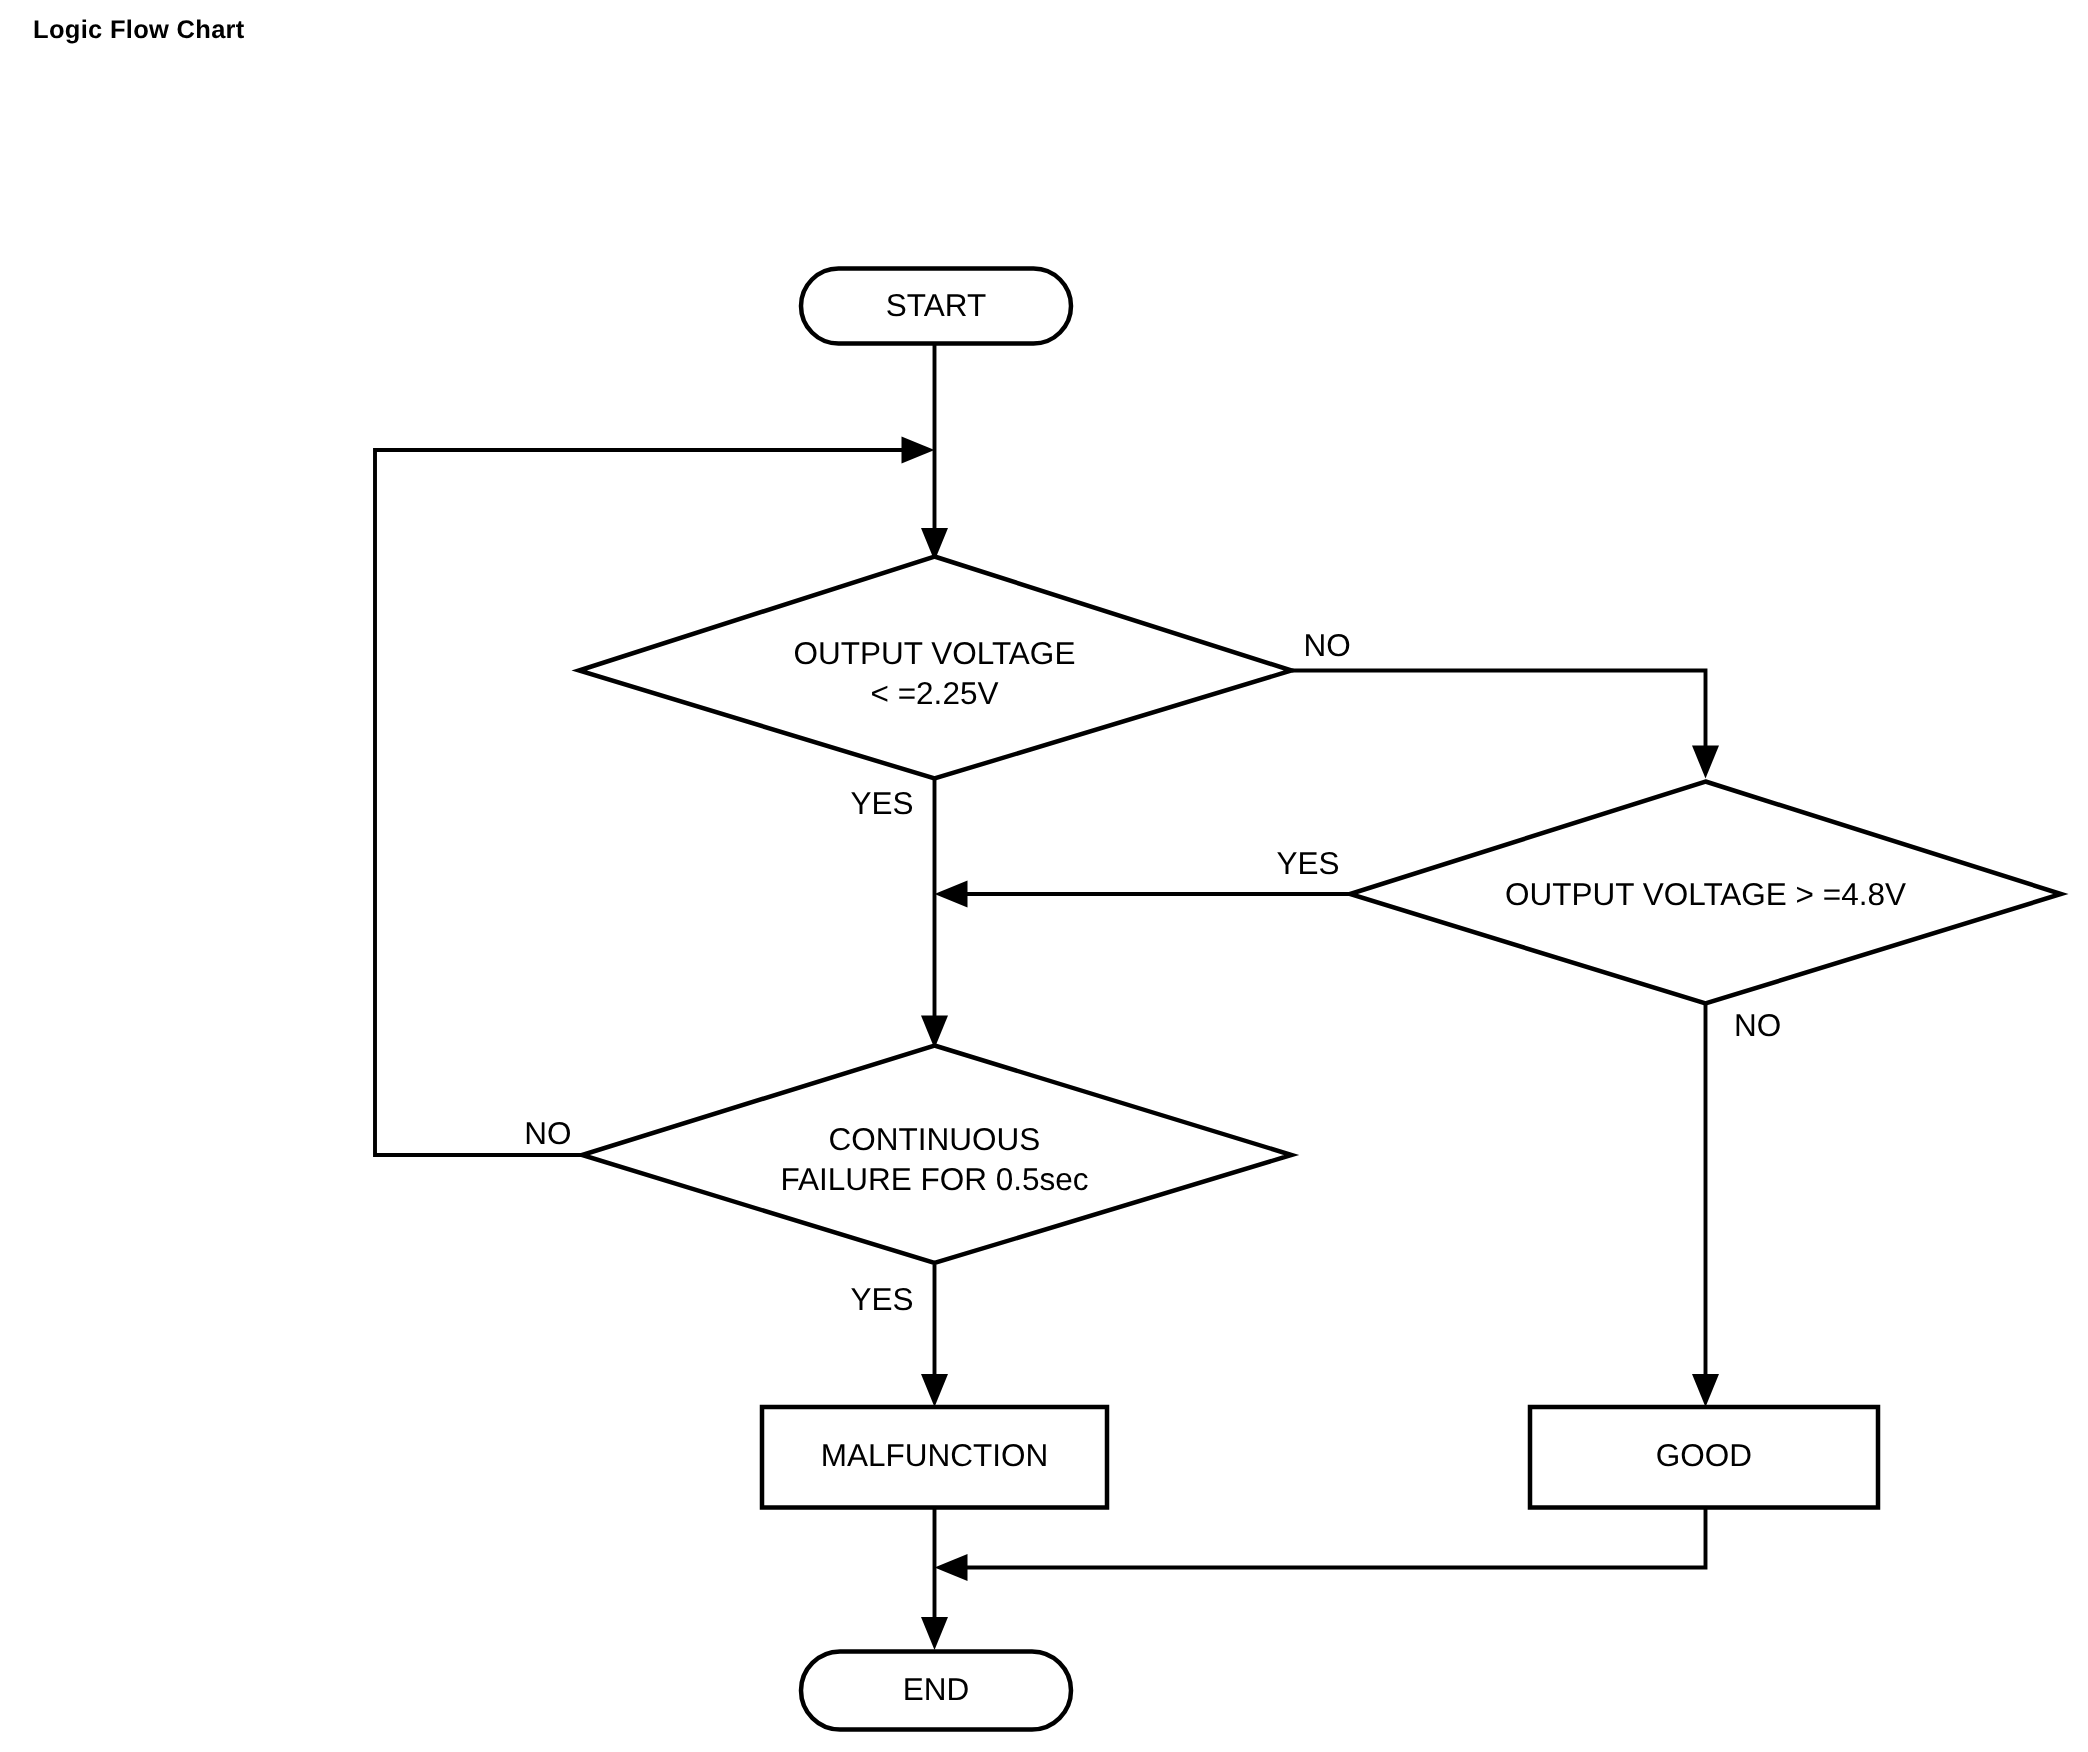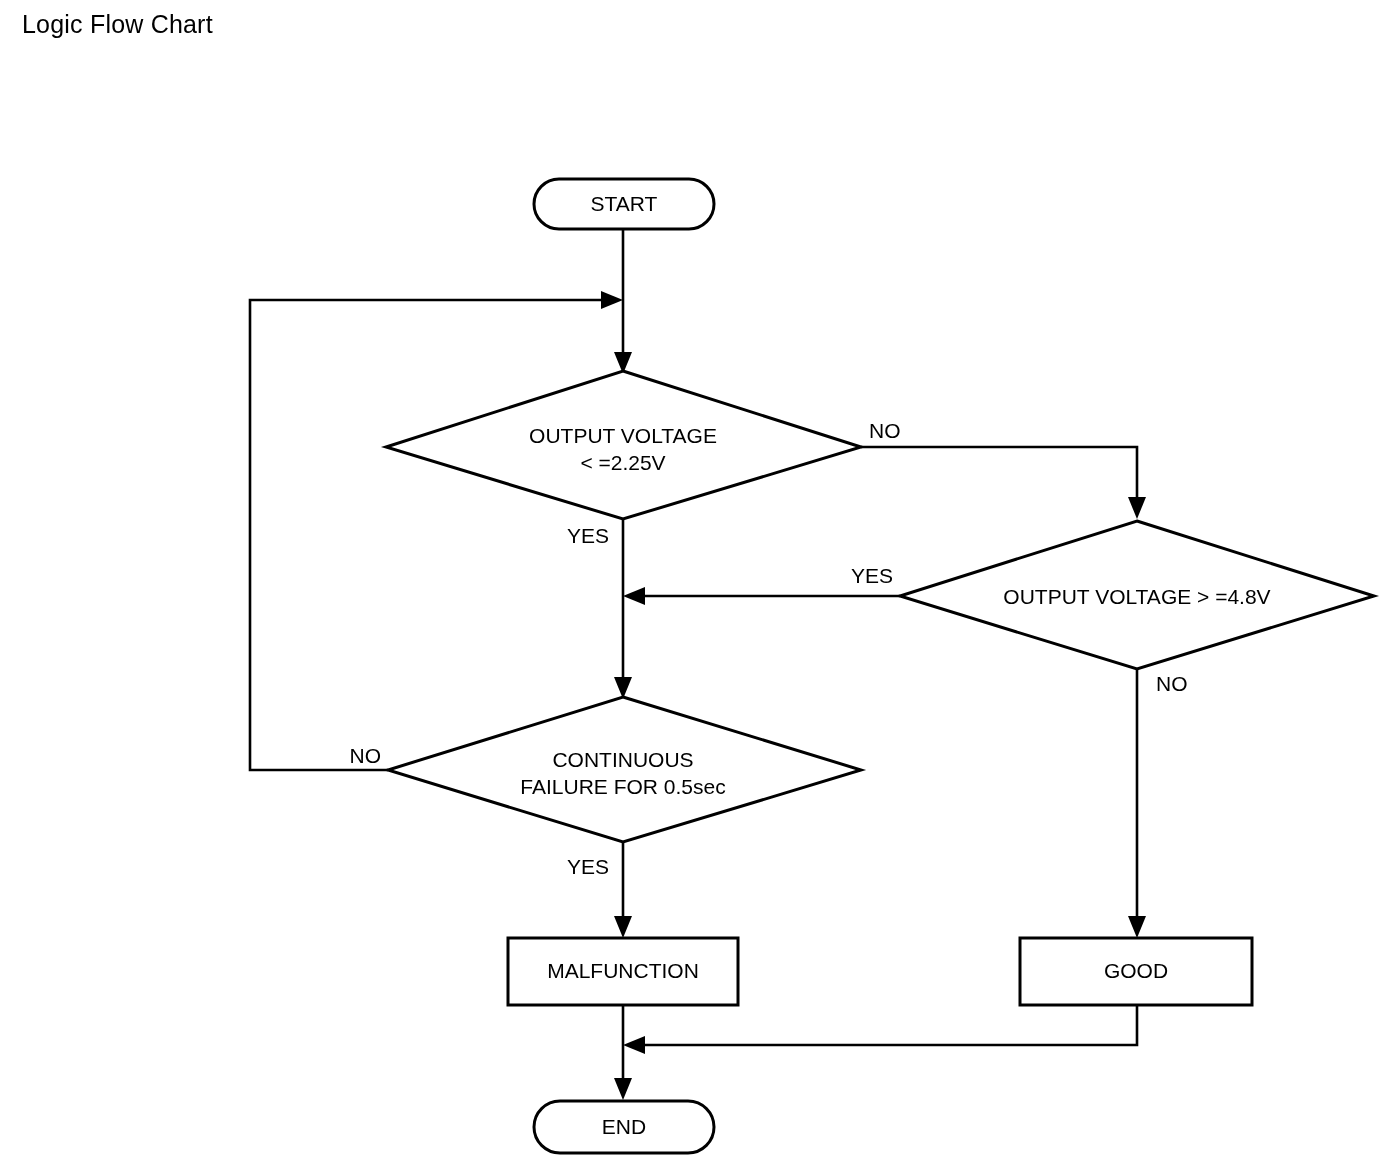--- a/index.html
+++ b/index.html
@@ -12,22 +12,22 @@
     height: 1168px;
     position: relative;
     font-family: "Liberation Sans", sans-serif;
     color: #000000;
     overflow: hidden;
   }
   #chart-title {
     position: absolute;
     left: 22px;
     top: 10px;
-    font-size: 25px;
-    font-weight: normal;
+    font-size: 17px;
+    font-weight: bold;
     letter-spacing: 0.2px;
     white-space: nowrap;
   }
   #flow-svg {
     position: absolute;
     left: 0;
     top: 0;
     width: 1392px;
     height: 1168px;
   }

